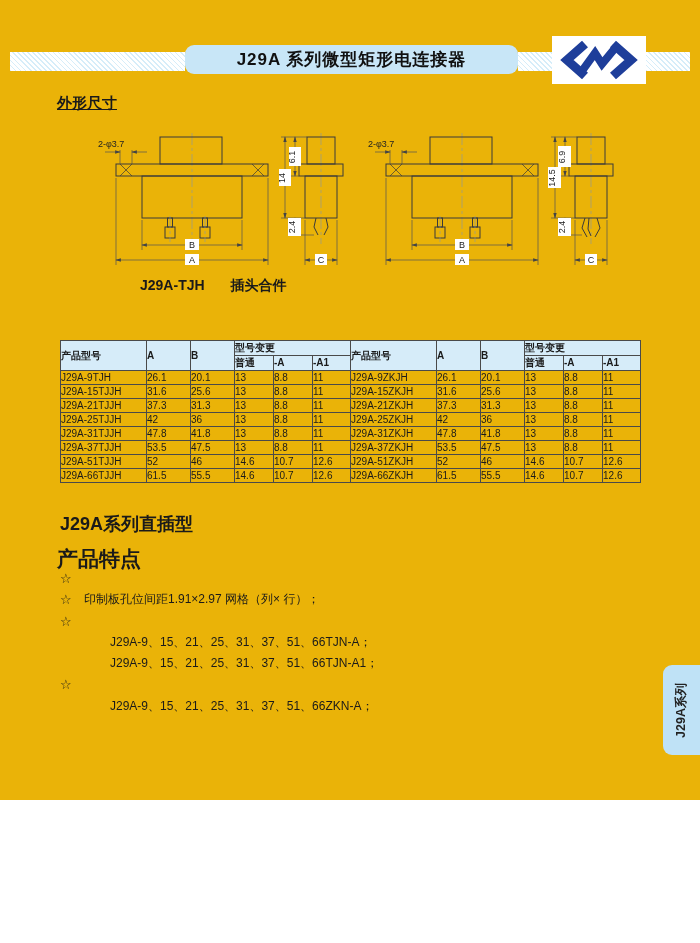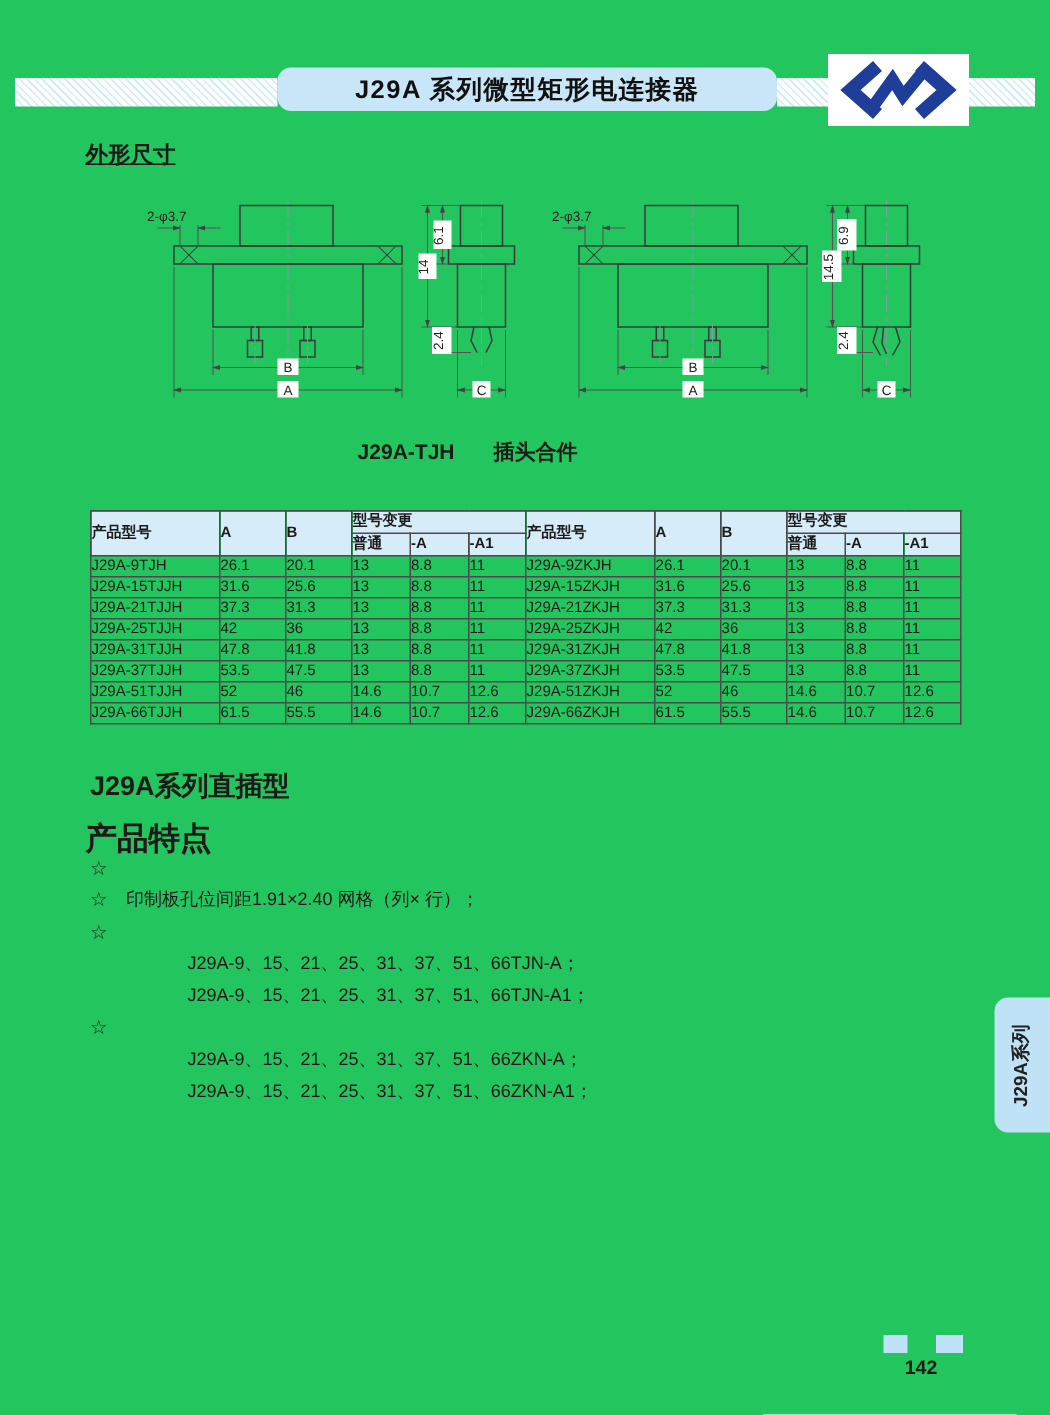--- a/index.html
+++ b/index.html
@@ -1,16 +1,16 @@
 <!DOCTYPE html>
 <html><head>
 <meta charset="utf-8">
 <style>
   html,body{margin:0;padding:0;background:#fff;}
-  #page{position:relative;width:700px;height:943px;background:#22c55e;overflow:hidden;
+  #page{position:relative;width:700px;height:800px;background:#eab308;overflow:hidden;
         font-family:"Liberation Sans","DejaVu Sans",sans-serif;color:#1a1a1a;}
 
   
   .band{position:absolute;top:52px;height:19px;
         background:repeating-linear-gradient(45deg,#d6edf9 0 1.2px,#ffffff 1.2px 3.6px);}
   .band.b1{left:10px;width:175px;}
   .band.b2{left:518px;width:36px;}
   .band.b3{left:646px;width:44px;}
   .title-box{position:absolute;left:185px;top:45px;width:333px;height:29px;background:#c8e6f7;
         border-radius:9px;display:flex;align-items:center;justify-content:center;
@@ -21,41 +21,41 @@
   .h-outline{position:absolute;left:57px;top:94px;font-size:15px;font-weight:bold;text-decoration:underline;}
 
   
   .draw{position:absolute;}
   .ol{fill:none;stroke:#3a3a3a;stroke-width:1;}
   .hx{fill:none;stroke:#3a3a3a;stroke-width:0.7;}
   .dim{stroke:#555;stroke-width:0.7;fill:none;}
   .cl{stroke:#8899aa;stroke-width:0.6;stroke-dasharray:12 3 3 3;fill:none;}
   .dimt{font-size:9px;fill:#222;}
   .wbg{fill:#ffffff;}
-  .caption{position:absolute;top:277px;font-size:14px;font-weight:bold;text-align:right;margin-top:16px;}
+  .caption{position:absolute;top:277px;font-size:14px;font-weight:bold;text-align:left;}
   .caption .gap{display:inline-block;width:26px;}
   .cap-plug{left:140px;width:245px;}
   .cap-socket{left:405px;width:250px;}
 
   
   .dim-table{position:absolute;left:60px;top:340px;border-collapse:collapse;table-layout:fixed;
         width:580px;font-size:10px;text-align:left;}
   .dim-table th,.dim-table td{border:1px solid #4a4a4a;padding:0;height:13px;line-height:13px;
         overflow:hidden;white-space:nowrap;}
   .dim-table thead th{background:#d6ecf9;font-weight:bold;height:14px;line-height:14px;}
   .dim-table{border:1.5px solid #333;}
 
   
   .series-title{position:absolute;left:60px;top:512px;width:600px;text-align:left;
         font-size:18px;font-weight:bold;}
   .h-features{position:absolute;left:57px;top:545px;font-size:21px;font-weight:bold;}
   .features{position:absolute;left:60px;top:568px;width:606px;font-size:12px;}
   .feat{display:flex;line-height:21.3px;}
   .feat .star{width:24px;flex:none;font-size:13px;}
-  .feat.cont{margin-left:65px;}
+  .feat.cont{margin-left:50px;}
 
   
   .side-tab{position:absolute;left:663px;top:665px;width:37px;height:90px;background:#bfe2f6;
         border-radius:9px 0 0 9px;display:flex;align-items:center;justify-content:center;}
   .side-tab span{transform:rotate(-90deg);white-space:nowrap;font-size:12.5px;font-weight:bold;color:#222;}
 
   
   .pg-rect{position:absolute;top:890px;height:12px;background:#bfe2f6;}
   .pg-rect.l{left:589px;width:16px;}
   .pg-rect.r{left:624px;width:18px;}
@@ -363,39 +363,36 @@
   </table>
 
   <div class="series-title">J29A系列直插型</div>
   <div class="h-features">产品特点</div>
   <div class="features">
       <div class="feat">
         <span class="star">☆</span>
       </div>
       <div class="feat">
         <span class="star">☆</span>
-        <span>印制板孔位间距1.91×2.40 网格（列× 行）；</span>
+        <span>印制板孔位间距1.91×2.97 网格（列× 行）；</span>
       </div>
       <div class="feat">
         <span class="star">☆</span>
       </div>
       <div class="feat cont">
         <span>J29A-9、15、21、25、31、37、51、66TJN-A；</span>
       </div>
       <div class="feat cont">
         <span>J29A-9、15、21、25、31、37、51、66TJN-A1；</span>
       </div>
       <div class="feat">
         <span class="star">☆</span>
       </div>
       <div class="feat cont">
         <span>J29A-9、15、21、25、31、37、51、66ZKN-A；</span>
-      </div>
-      <div class="feat cont">
-        <span>J29A-9、15、21、25、31、37、51、66ZKN-A1；</span>
       </div>
     </div>
 
   <div class="side-tab">
     <span>J29A系列</span>
   </div>
 
   <div class="pg-rect l"></div>
   <div class="pg-num">142</div>
   <div class="pg-rect r"></div>

